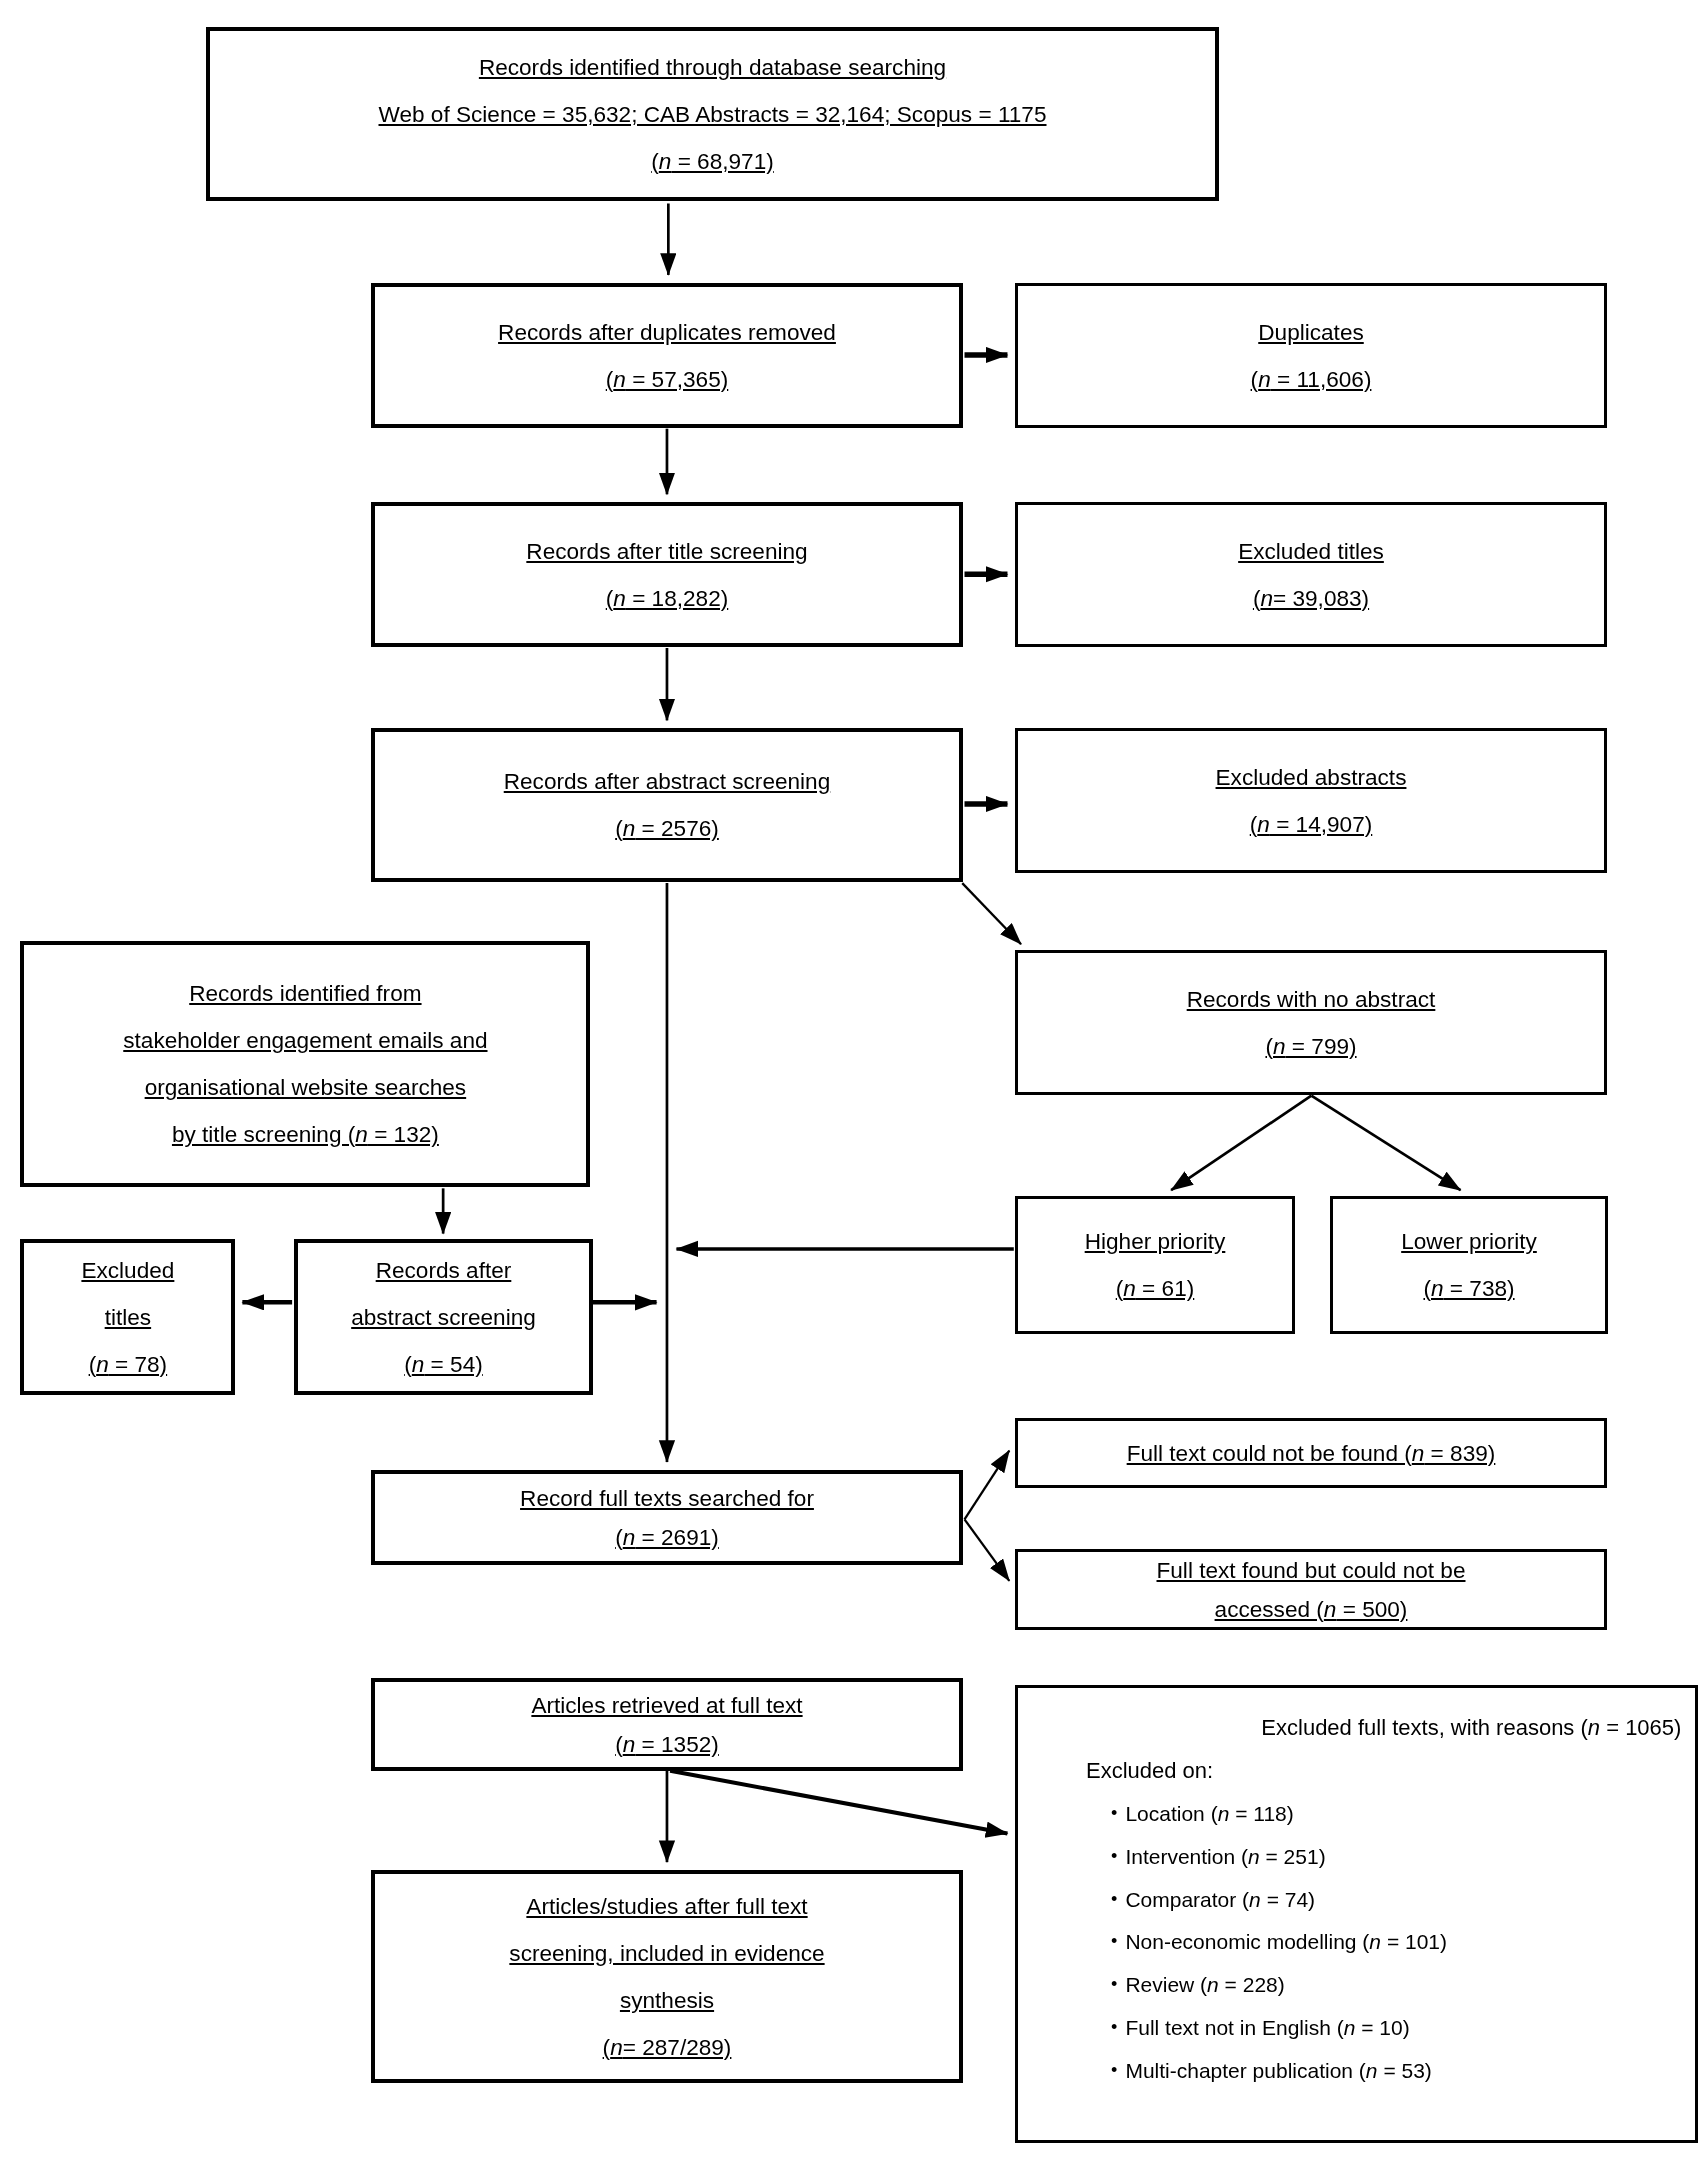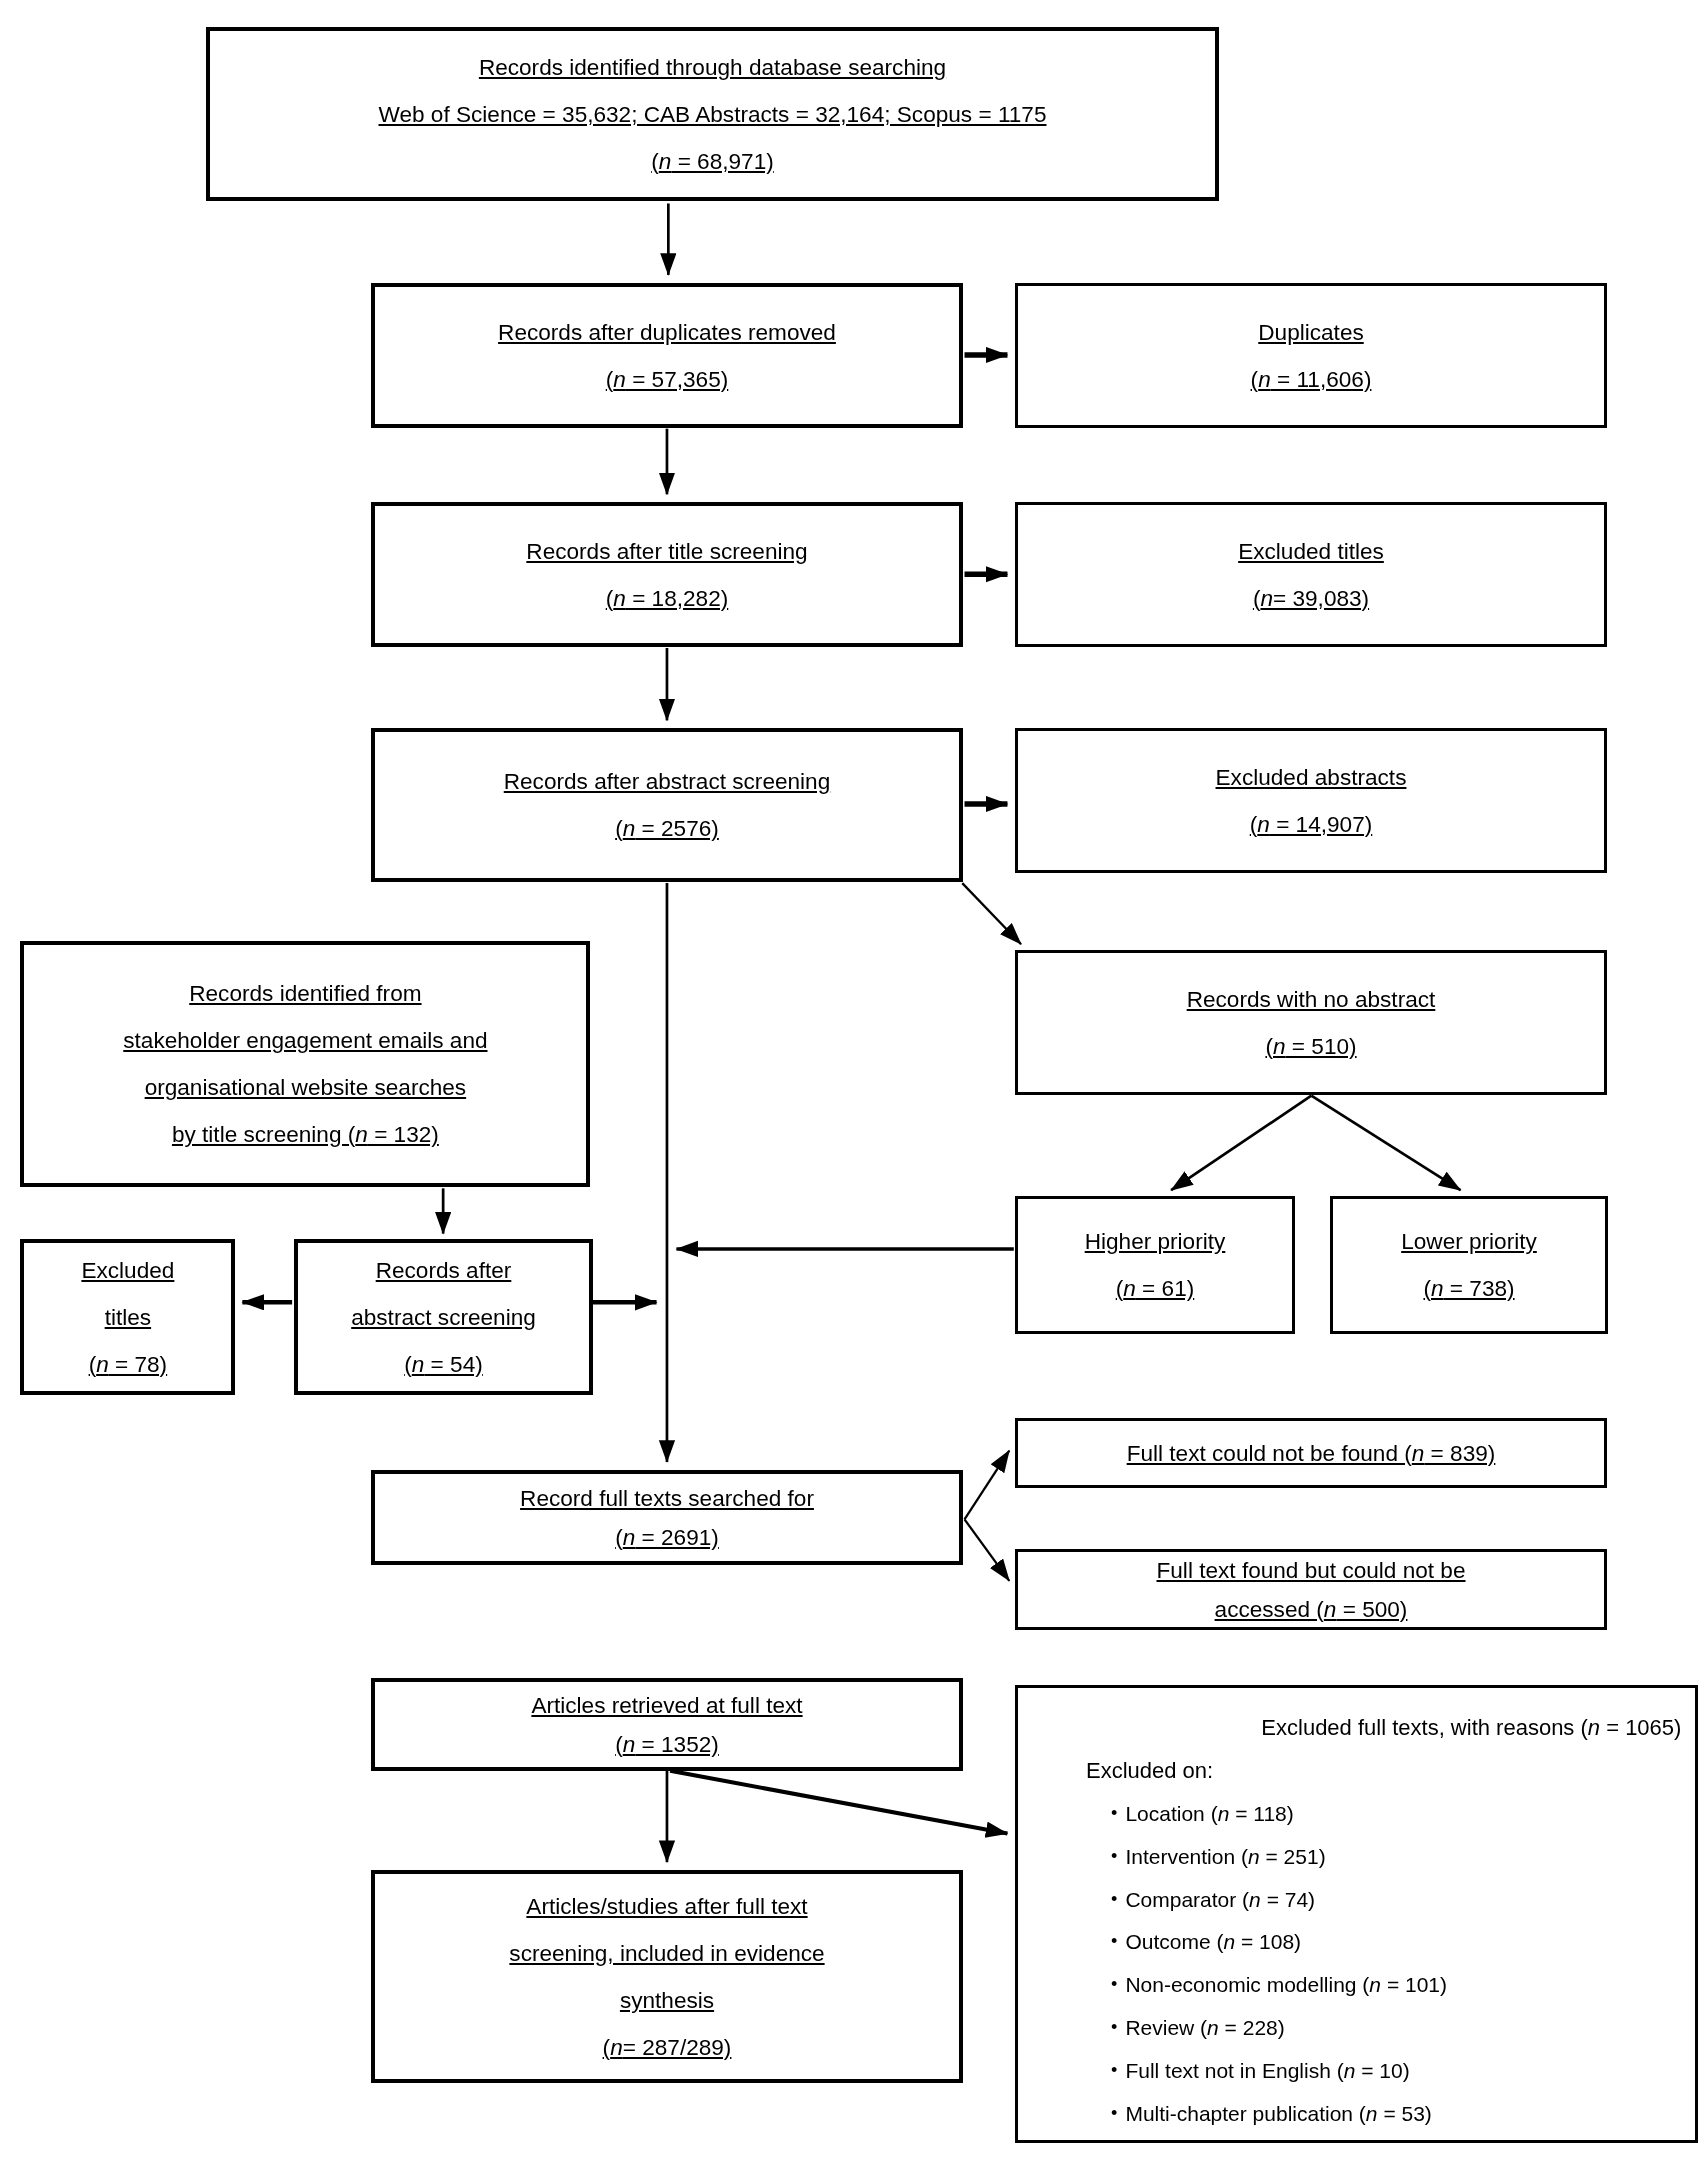--- a/index.html
+++ b/index.html
@@ -118,21 +118,21 @@
     <div class="line"><span>(</span><span class="nvar">n</span><span> = 2576)</span></div>
   </div>
 
   <div class="box thin-border" style="left:1015px; top:728px; width:592px; height:145px;">
     <div class="line">Excluded abstracts</div>
     <div class="line"><span>(</span><span class="nvar">n</span><span> = 14,907)</span></div>
   </div>
 
   <div class="box thin-border" style="left:1015px; top:950px; width:592px; height:145px;">
     <div class="line">Records with no abstract</div>
-    <div class="line"><span>(</span><span class="nvar">n</span><span> = 510)</span></div>
+    <div class="line"><span>(</span><span class="nvar">n</span><span> = 799)</span></div>
   </div>
 
   <div class="box" style="left:20.4px; top:941px; width:570px; height:246px;">
     <div class="line">Records identified from</div>
     <div class="line">stakeholder engagement emails and</div>
     <div class="line">organisational website searches</div>
     <div class="line"><span>by title screening (</span><span class="nvar">n</span><span> = 132)</span></div>
   </div>
 
   <div class="box" style="left:20.4px; top:1239px; width:215px; height:156px;">
@@ -175,21 +175,20 @@
     <div class="line">Articles retrieved at full text</div>
     <div class="line"><span>(</span><span class="nvar">n</span><span> = 1352)</span></div>
   </div>
 
   <div class="reasons-box" style="left:1015px; top:1685px; width:683px; height:458px;">
     <div class="heading"><span>Excluded full texts, with reasons (</span><span class="nvar">n</span><span> = 1065)</span></div>
     <div class="subheading">Excluded on:</div>
     <div class="reason-item"><span class="bullet">•</span><span>Location (</span><span class="nvar">n</span><span> = 118)</span></div>
     <div class="reason-item"><span class="bullet">•</span><span>Intervention (</span><span class="nvar">n</span><span> = 251)</span></div>
     <div class="reason-item"><span class="bullet">•</span><span>Comparator (</span><span class="nvar">n</span><span> = 74)</span></div>
-    <div class="reason-item"><span class="bullet">•</span><span>Outcome (</span><span class="nvar">n</span><span> = 108)</span></div>
     <div class="reason-item"><span class="bullet">•</span><span>Non-economic modelling (</span><span class="nvar">n</span><span> = 101)</span></div>
     <div class="reason-item"><span class="bullet">•</span><span>Review (</span><span class="nvar">n</span><span> = 228)</span></div>
     <div class="reason-item"><span class="bullet">•</span><span>Full text not in English (</span><span class="nvar">n</span><span> = 10)</span></div>
     <div class="reason-item"><span class="bullet">•</span><span>Multi-chapter publication (</span><span class="nvar">n</span><span> = 53)</span></div>
   </div>
 
   <div class="box" style="left:371px; top:1870px; width:592px; height:213px;">
     <div class="line">Articles/studies after full text</div>
     <div class="line">screening, included in evidence</div>
     <div class="line">synthesis</div>

